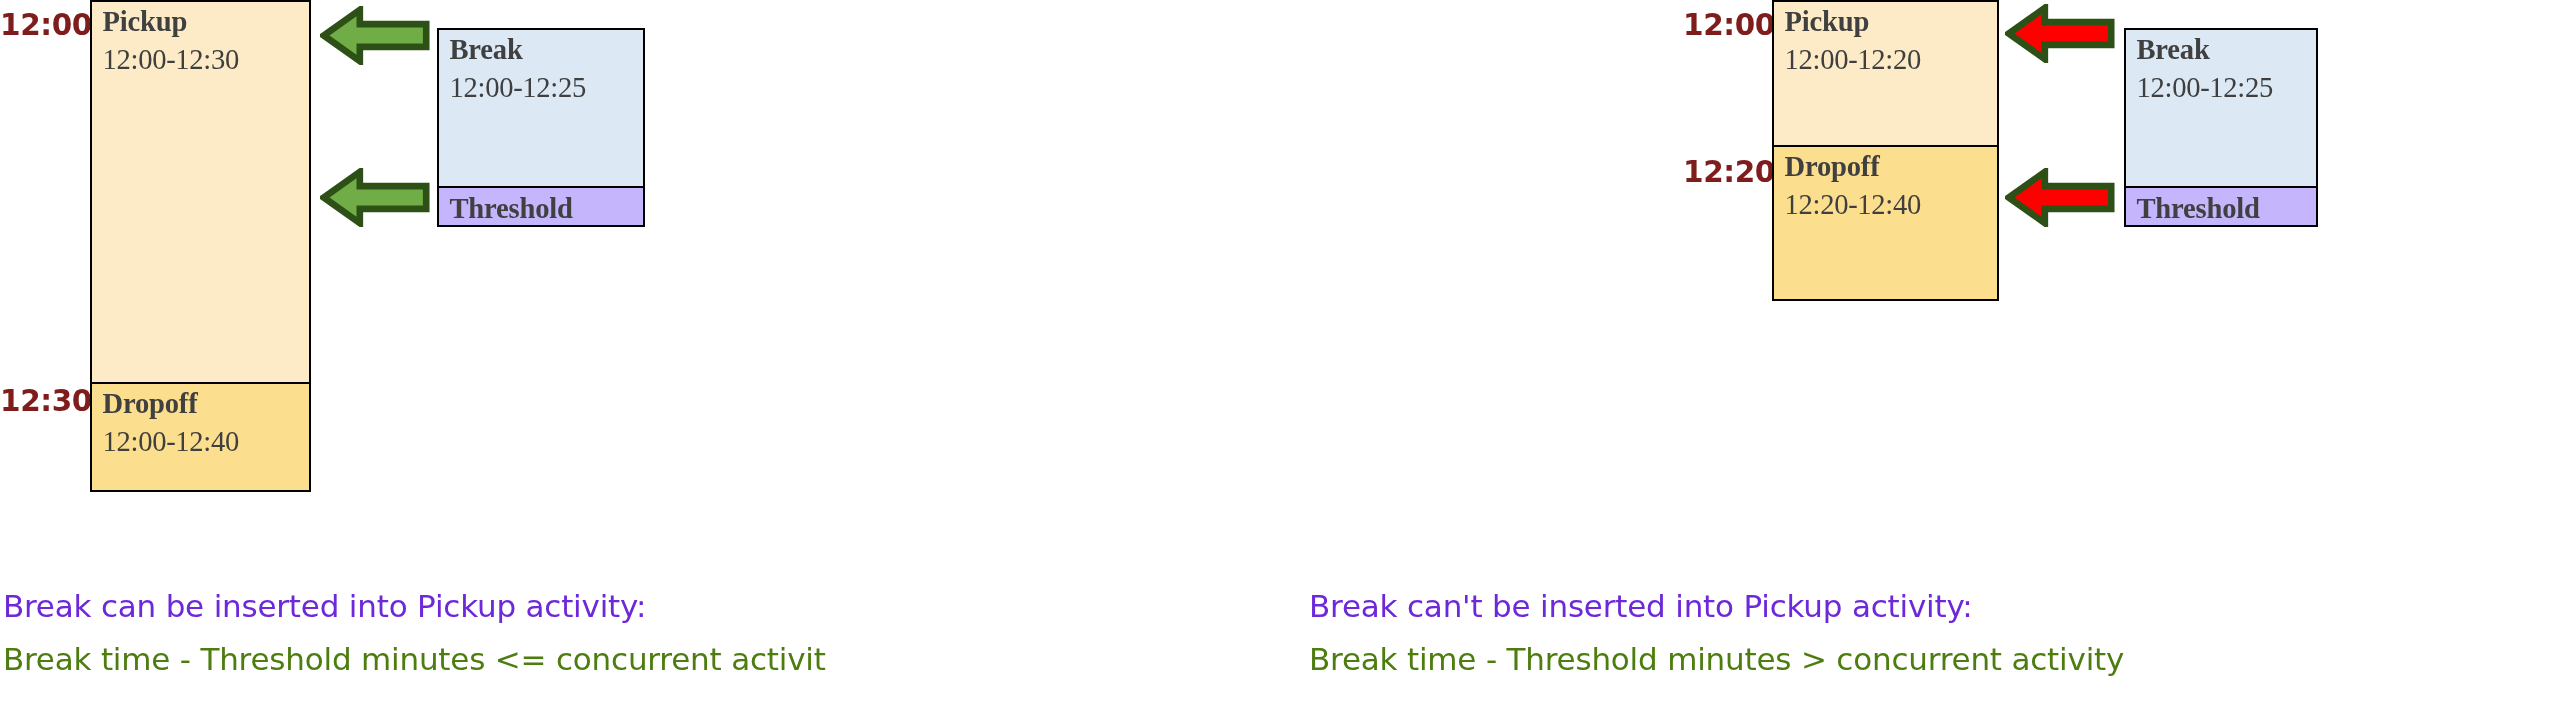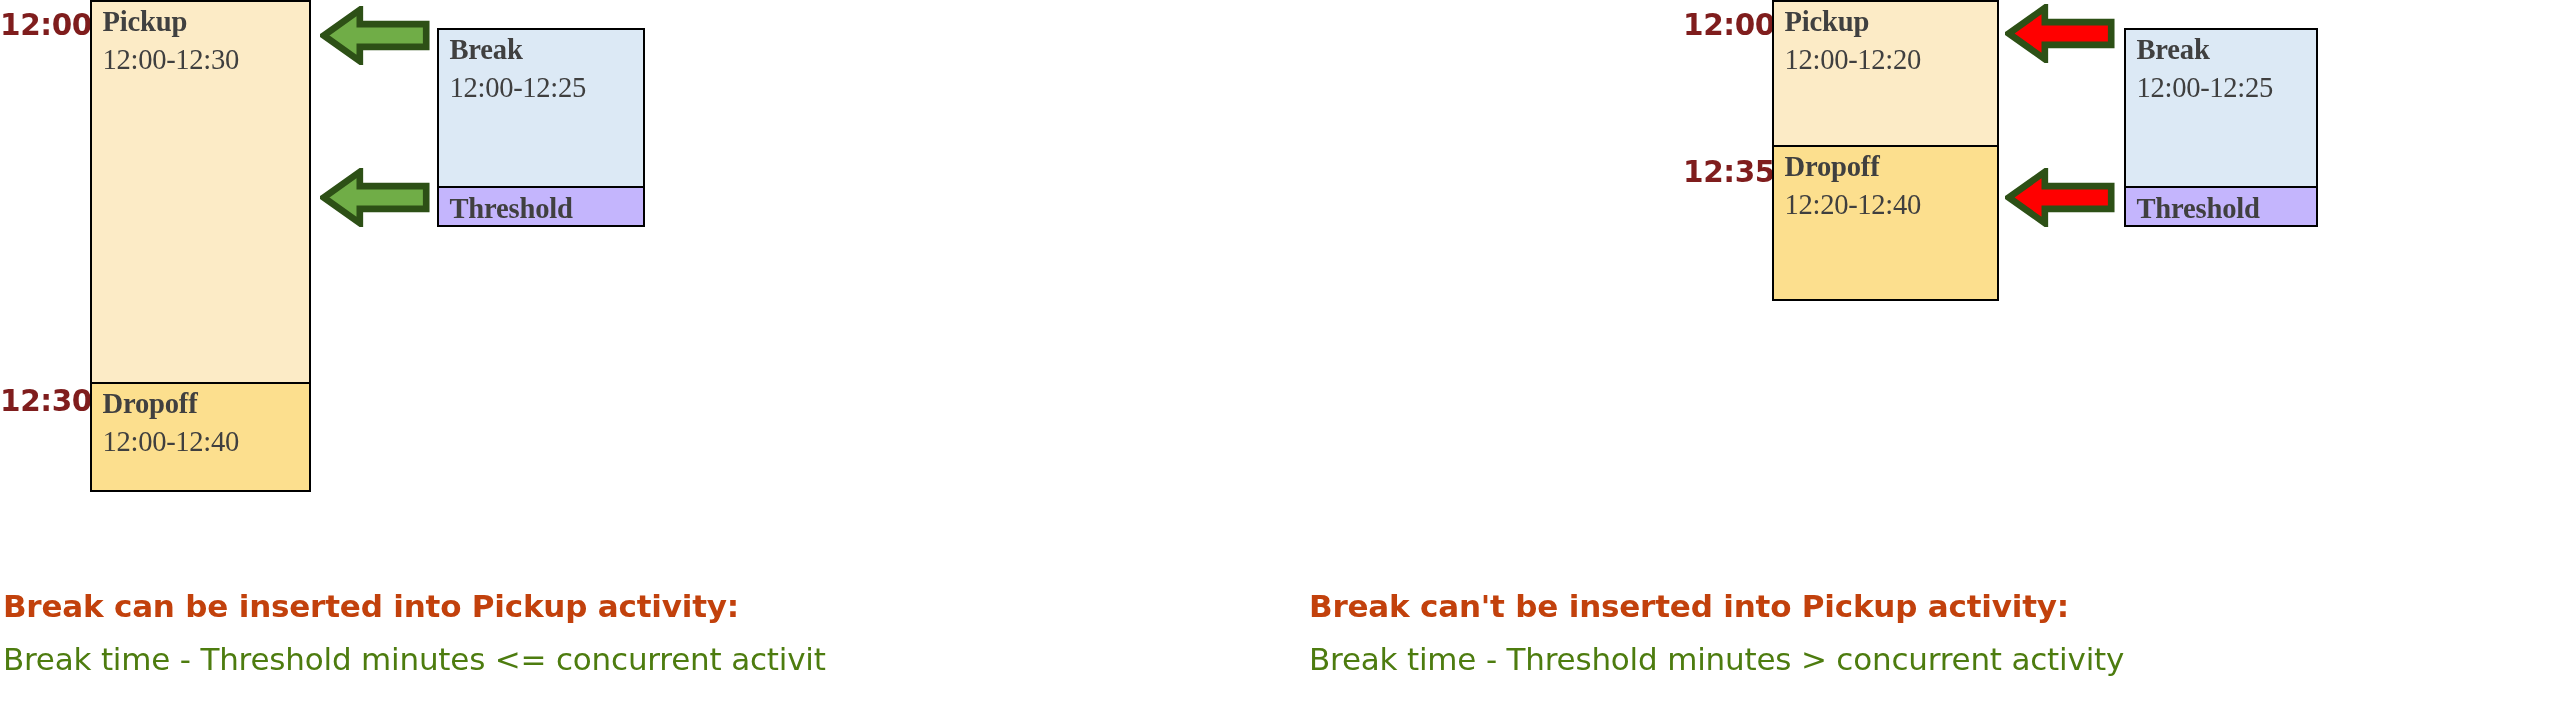--- a/index.html
+++ b/index.html
@@ -74,23 +74,23 @@
 
   
   .arrow {
     position: absolute;
   }
   .arrow svg { display: block; }
 
   
   .caption-head {
     position: absolute;
-    font-weight: bold;
+    font-weight: normal;
     font-size: 31px;
-    color: #c2410c;
+    color: #6d28d9;
     white-space: nowrap;
     letter-spacing: -0.2px;
   }
   .caption-sub {
     position: absolute;
     font-size: 31px;
     color: #4d7c0f;
     white-space: nowrap;
     letter-spacing: -0.2px;
   }
@@ -136,21 +136,21 @@
   </div>
 
   <div class="caption-head" style="left:2.9px; top:588px;">Break can be inserted into Pickup activity:</div>
   <div class="caption-sub" style="left:2.9px; top:641px;">Break time - Threshold minutes &lt;= concurrent activit</div>
 </div>
 
 <div class="panel" id="panel-right">
 
   <div class="time-label" style="left:395px; top:7.6px; width:78px;">12:00</div>
 
-  <div class="time-label" style="left:395px; top:155px; width:78px;">12:35</div>
+  <div class="time-label" style="left:395px; top:155px; width:78px;">12:20</div>
 
   <div class="block blk-pickup" style="left:484px; top:0px; width:227px; height:148px;">
     <span class="b-title">Pickup</span>
     <span class="b-time">12:00-12:20</span>
   </div>
 
   <div class="block blk-dropoff" style="left:484px; top:145px; width:227px; height:156px;">
     <span class="b-title">Dropoff</span>
     <span class="b-time">12:20-12:40</span>
   </div>

